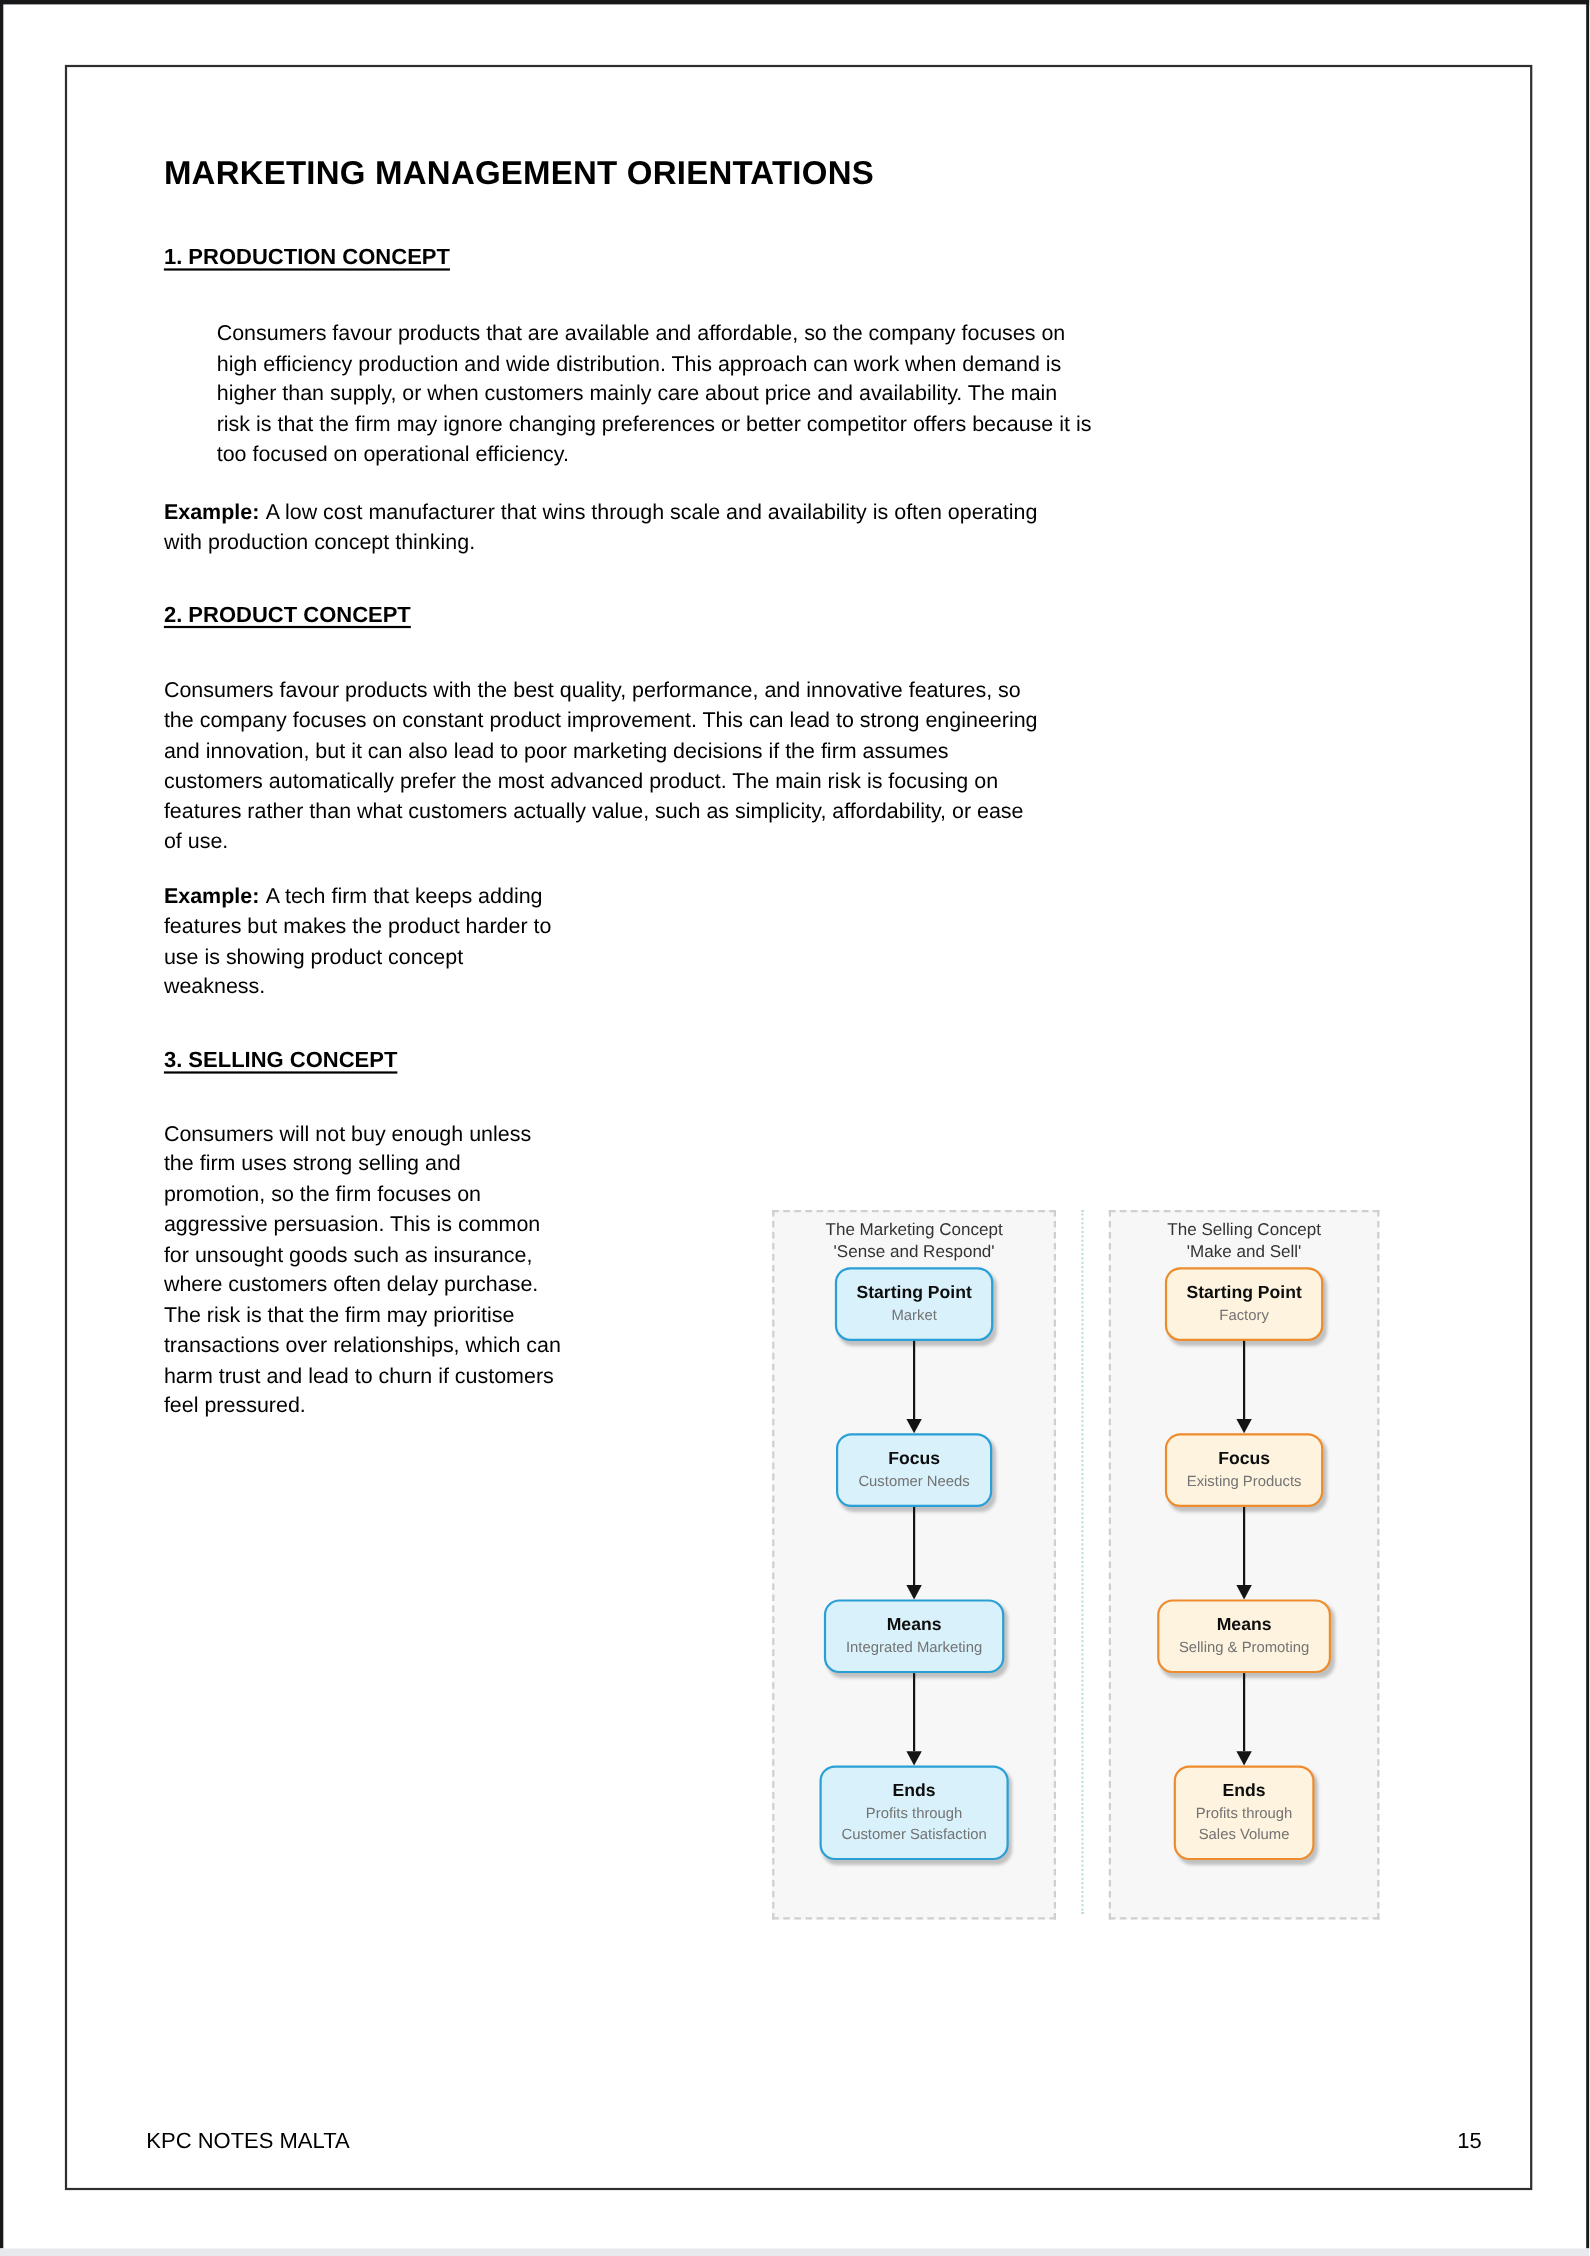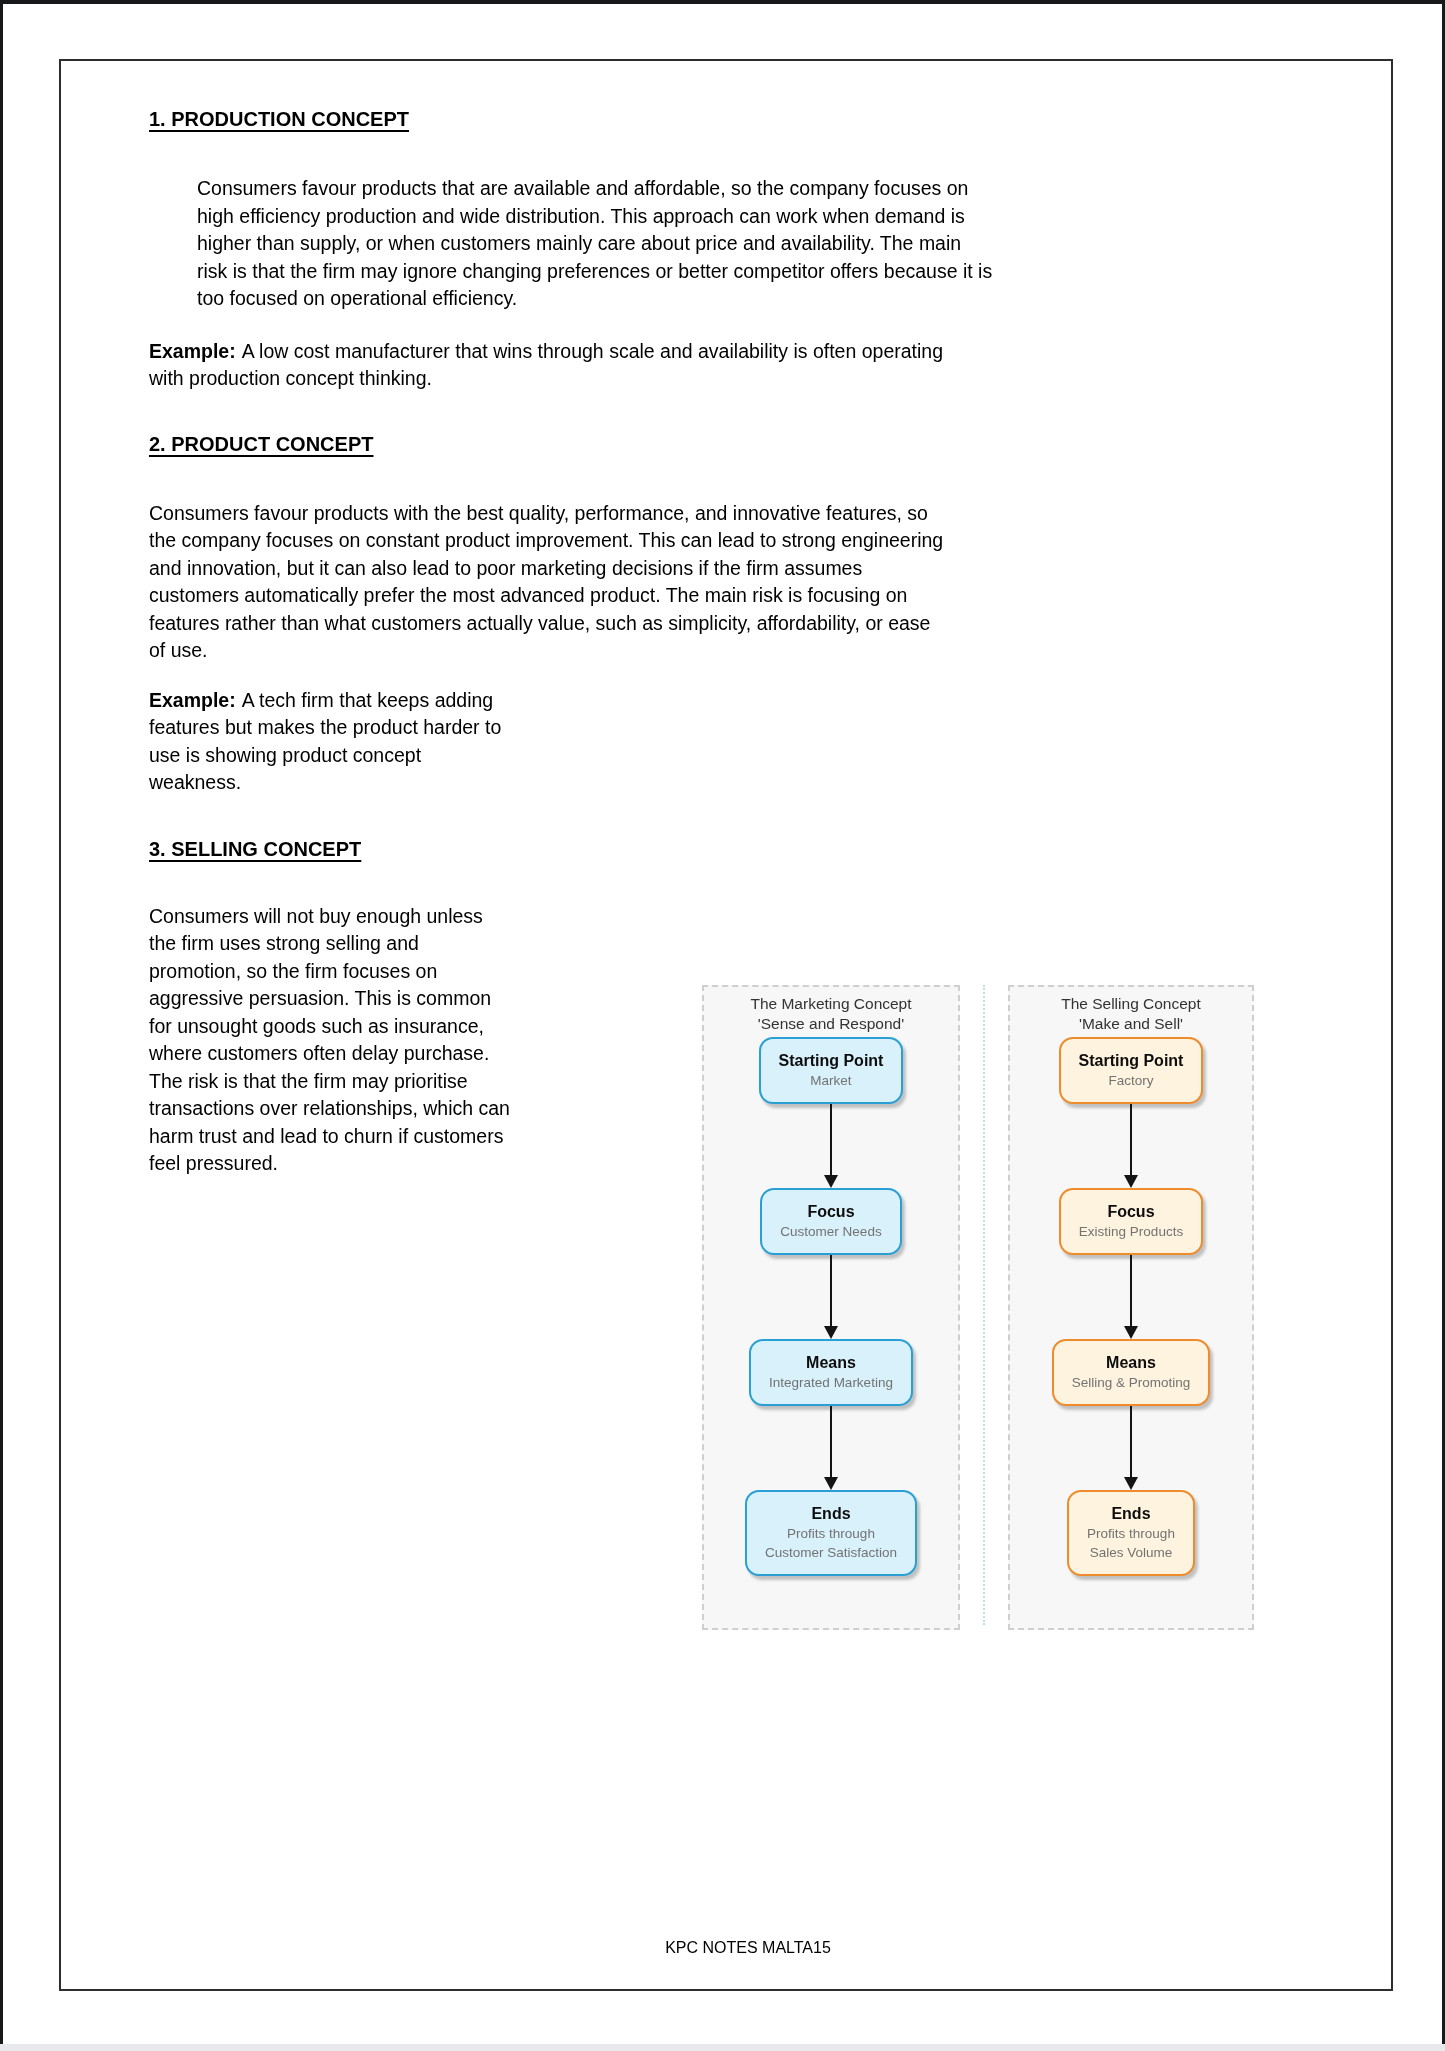--- a/index.html
+++ b/index.html
@@ -42,35 +42,36 @@
   .orange .fbox{background:#fdf3de;border:2.5px solid #ee8b2c;}
   .fbox-label{font-size:16px;font-weight:bold;line-height:20px;color:#0d0d0d;display:block;}
   .fbox-sub{font-size:13.5px;line-height:19px;color:#737373;display:block;text-align:center;}
   .fbox-sub:empty{display:none;}
   .arrow{display:flex;flex-direction:column;align-items:center;height:84px;}
   .arrow-line{width:2.5px;flex:1;background:#141414;}
   .arrow-head{width:0;height:0;border-left:7px solid transparent;border-right:7px solid transparent;
               border-top:13px solid #141414;}
   .gap-line{width:0;border-left:2px dotted #bfe0da;height:640px;align-self:flex-start;}
 
-  .footer{position:absolute;left:88px;right:44px;bottom:28px;display:flex;
-          justify-content:center;font-size:16px;line-height:27px;}
+  .footer{position:absolute;left:72px;right:44px;bottom:28px;display:flex;
+          justify-content:space-between;font-size:20px;line-height:27px;}
 </style>
 </head>
 <body>
 
 <div class="page">
   <div class="edge-top"></div>
   <div class="edge-left"></div>
   <div class="edge-right"></div>
   <div class="edge-bottom"></div>
 
   <div class="frame">
     <div class="content">
 
+      <h1 class="doc-title">MARKETING MANAGEMENT ORIENTATIONS</h1>
 
 
       <h2 class="section-heading h-s1"><span class="heading-underline">1. PRODUCTION CONCEPT</span></h2>
 
       <p class="body-text para-1">Consumers favour products that are available and affordable, so the company focuses on
 high efficiency production and wide distribution. This approach can work when demand is
 higher than supply, or when customers mainly care about price and availability. The main
 risk is that the firm may ignore changing preferences or better competitor offers because it is
 too focused on operational efficiency.</p>
 

